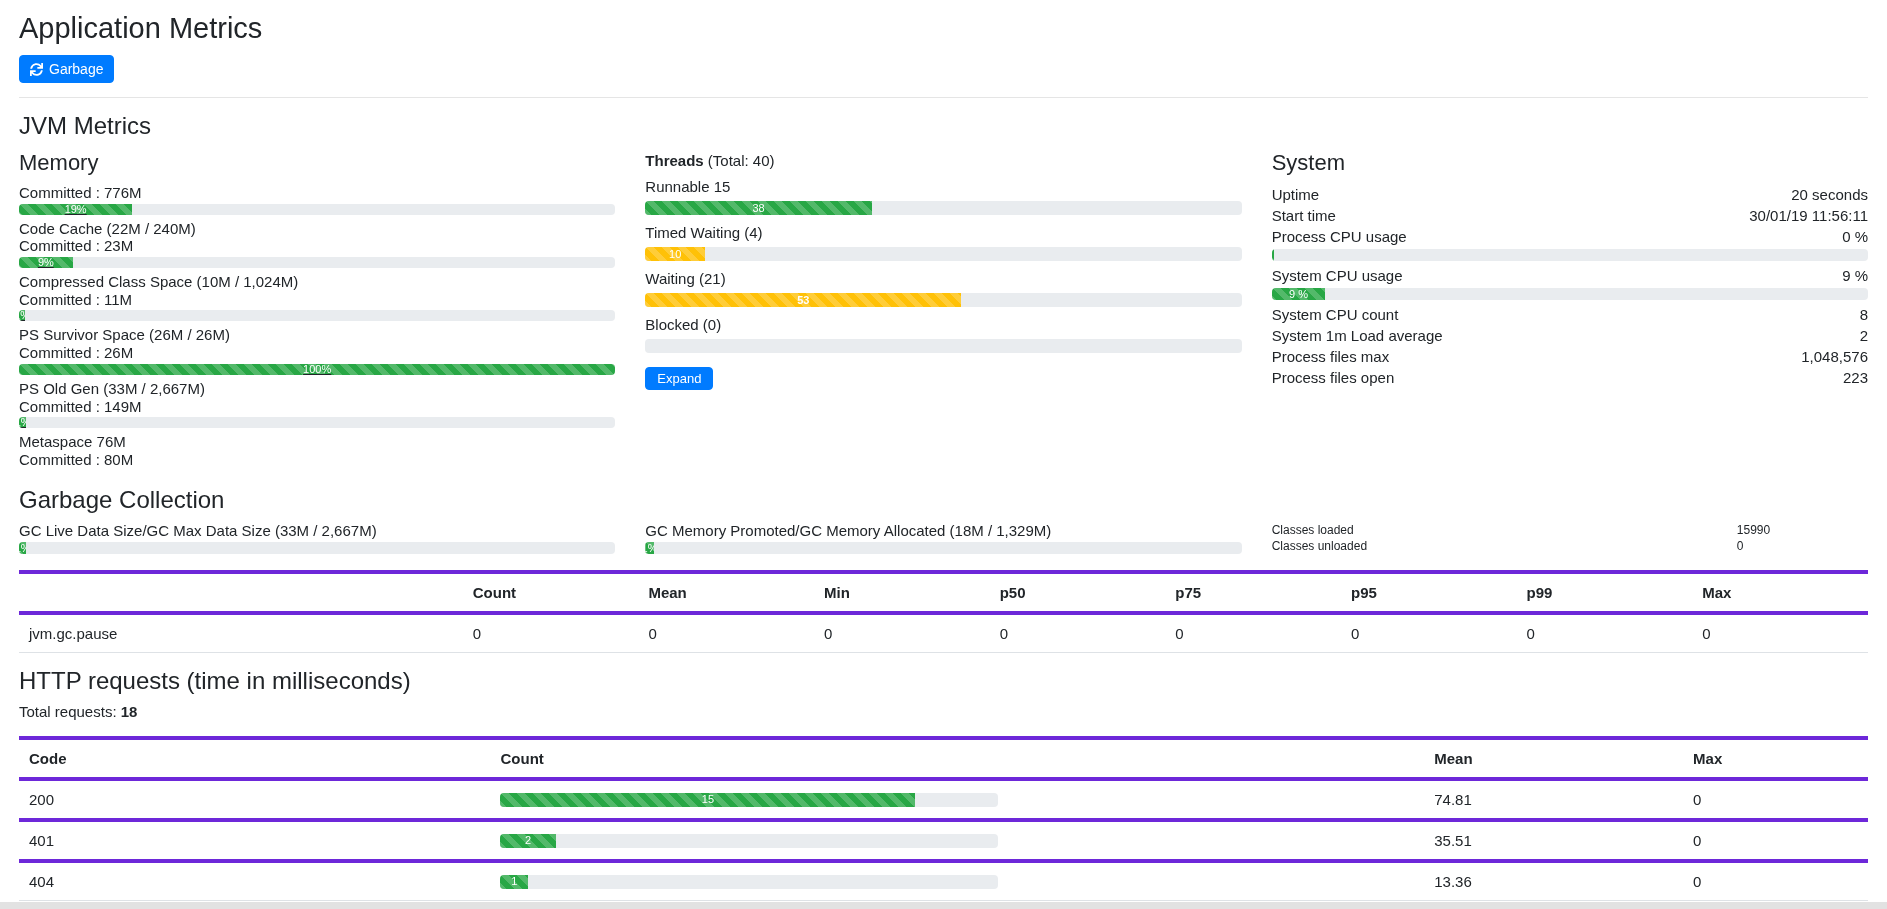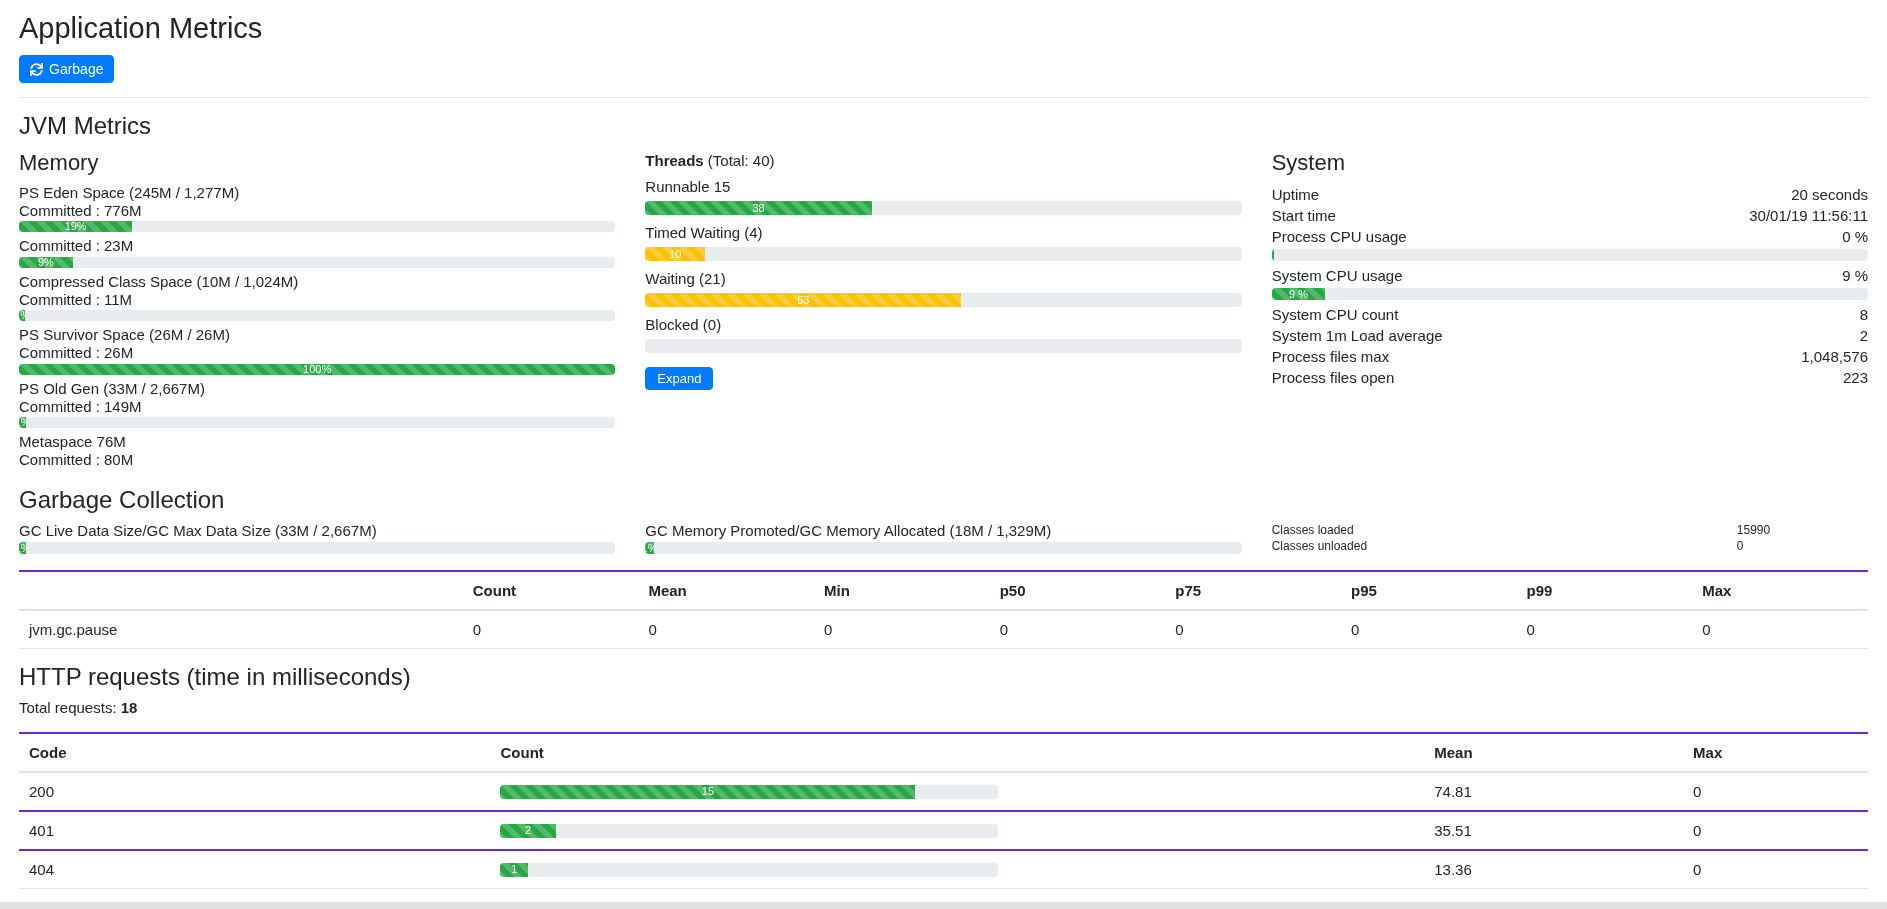--- a/index.html
+++ b/index.html
@@ -45,38 +45,38 @@
     height: 100%; display: flex; align-items: center; justify-content: center;
     color: #fff; font-size: 11px; line-height: 1; white-space: nowrap; overflow: hidden;
   }
   .bar.green { background-color: #28a745; }
   .bar.yellow { background-color: #ffc107; }
   .striped {
     background-image: linear-gradient(45deg, rgba(255,255,255,.2) 25%, transparent 25%,
       transparent 50%, rgba(255,255,255,.2) 50%, rgba(255,255,255,.2) 75%, transparent 75%, transparent);
     background-size: 16px 16px;
   }
-  .progress.mem    { height: 11px; margin: 2px 0 5px; }
+  .progress.mem    { height: 11px; margin: 2px 0 5px; text-decoration: underline; }
   .progress.thread { height: 14px; margin: 6px 0 9px; }
   .progress.sys    { height: 12px; margin: 2px 0 4px; }
   .progress.gcbar  { height: 12px; margin: 3px 0 0; }
   .progress.http   { height: 14px; width: 54.5%; }
 
   .threads-title { font-size: 15px; margin: 4px 0 9px; }
   .thread-label { font-size: 15px; margin-top: 2px; }
 
   .sys-row { display: flex; justify-content: space-between; font-size: 15px; padding: 2px 0; }
   .sys-row .sys-value { text-align: right; }
 
   .gc-classes-row { display: flex; font-size: 12px; padding: 1px 0; }
   .gc-classes-row .gc-label { flex: 0 0 78%; }
 
   table.table { width: 100%; border-collapse: collapse; margin: 16px 0 14px; border-bottom: 1px solid #dee2e6; }
   table.table th, table.table td {
-    padding: 10px 10px; border-top: 2px solid #6d28d9;
+    padding: 10px 10px; border-top: 4px solid #6d28d9;
     font-size: 15px; text-align: left; vertical-align: middle;
   }
   table.table thead th { font-weight: 700; border-bottom: 2px solid #dee2e6; }
   .num { text-align: right; }
 
   .total-requests { font-size: 15px; margin: 4px 0 2px; }
 
   .bottom-edge {
     position: fixed; bottom: 0; left: 0; width: 1887px; height: 7px;
     background: #e2e2e2;
@@ -101,28 +101,28 @@
   <hr class="divider">
 
   <h3 class="section-title">JVM Metrics</h3>
 
   <div class="row">
 
     <div class="col">
       <h4 class="col-title">Memory</h4>
 
       <div class="mem-item">
-        <div class="metric-line">PS Eden Space (245M / 1,277M)</div>
         <div class="metric-line">Committed : 776M</div>
         <div class="progress mem">
           <div class="bar green striped" style="width: 19%;">19%</div>
         </div>
       </div>
 
       <div class="mem-item">
+        <div class="metric-line">Code Cache (22M / 240M)</div>
         <div class="metric-line">Committed : 23M</div>
         <div class="progress mem">
           <div class="bar green striped" style="width: 9%;">9%</div>
         </div>
       </div>
 
       <div class="mem-item">
         <div class="metric-line">Compressed Class Space (10M / 1,024M)</div>
         <div class="metric-line">Committed : 11M</div>
         <div class="progress mem">
@@ -162,21 +162,21 @@
         <div class="bar green striped" style="width: 38%;">38</div>
       </div>
 
       <div class="thread-label">Timed Waiting (4)</div>
       <div class="progress thread">
         <div class="bar yellow striped" style="width: 10%;">10</div>
       </div>
 
       <div class="thread-label">Waiting (21)</div>
       <div class="progress thread">
-        <div class="bar yellow striped" style="width: 53%;">53</div>
+        <div class="bar yellow striped" style="width: 53%; font-weight: bold;">53</div>
       </div>
 
       <div class="thread-label">Blocked (0)</div>
       <div class="progress thread">
         <div class="bar green striped" style="width: 0%;"></div>
       </div>
 
       <button class="btn btn-sm">Expand</button>
     </div>
 

